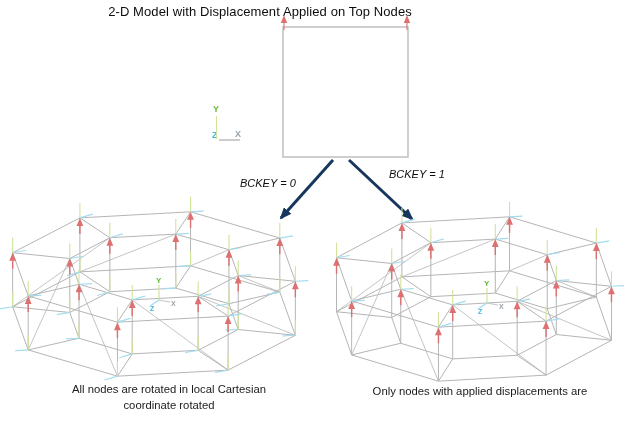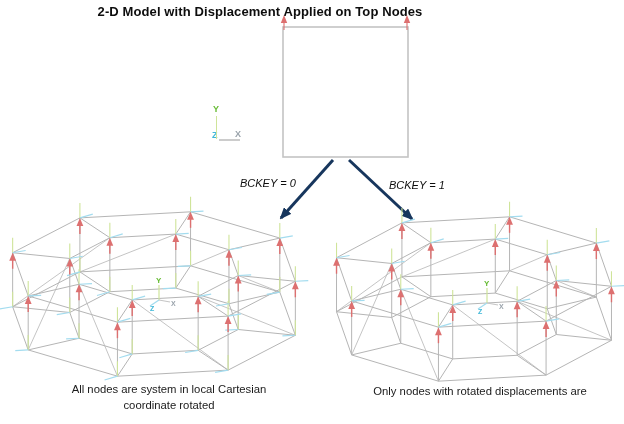--- a/index.html
+++ b/index.html
@@ -2,28 +2,28 @@
 <html style="--red: #dd7070; --navy: #17365d; --wire: #b5b5b5; --square_border: #c4c4c4; --axis-green-line: #cfe49a; --axis-green-label: #66bb33; --axis-cyan-line: #a3dcef; --axis-cyan-label: #3fb8d8; --axis-gray-label: #9aa3ab;"><head>
 <meta charset="utf-8">
 <style>
   html,body{margin:0;padding:0;background:#fff;}
   .canvas{
     position:relative;width:624px;height:424px;background:#ffffff;
     font-family:"Liberation Sans",sans-serif;overflow:hidden;color:#111;
   }
   .title{
     position:absolute;top:4px;left:0;width:520px;text-align:center;
-    font-size:13px;font-weight:bold;letter-spacing:.1px;color:#0d0d0d;
+    font-size:13px;font-weight:normal;letter-spacing:.1px;color:#0d0d0d;
   }
   #gfx{position:absolute;left:0;top:0;}
   .bckey{
     position:absolute;font-size:11px;font-style:italic;color:#0d0d0d;white-space:nowrap;
   }
   .bckey-left{left:240px;top:177px;}
-  .bckey-right{left:389px;top:179px;}
+  .bckey-right{left:389px;top:168px;}
   .caption{
     position:absolute;font-size:11.3px;line-height:1.45;text-align:center;color:#1a1a1a;
   }
   .caption-left{left:38px;top:381px;width:262px;}
   .caption-right{left:334px;top:383px;width:292px;}
   
   .triad-label{position:absolute;font-size:9px;font-weight:bold;}
   .triad-y{left:213px;top:104px;color:var(--axis-green-label);}
   .triad-z{left:212px;top:130px;color:var(--axis-cyan-label);}
   .triad-x{left:235px;top:129px;color:var(--axis-gray-label);}
@@ -371,20 +371,20 @@
   <span class="triad-label triad-y">Y</span>
   <span class="triad-label triad-z">Z</span>
   <span class="triad-label triad-x">X</span>
   <span class="triad-vline"></span>
   <span class="triad-hline"></span>
 
   <div class="bckey bckey-left">BCKEY = 0</div>
   <div class="bckey bckey-right">BCKEY = 1</div>
 
   <div class="caption caption-left">
-    <span>All nodes are system in local Cartesian</span><br>
+    <span>All nodes are rotated in local Cartesian</span><br>
     <span>coordinate rotated</span>
   </div>
   <div class="caption caption-right">
-    <span>Only nodes with rotated displacements are</span><br>
+    <span>Only nodes with applied displacements are</span><br>
   </div>
 
 </div>
 
 </body></html>

